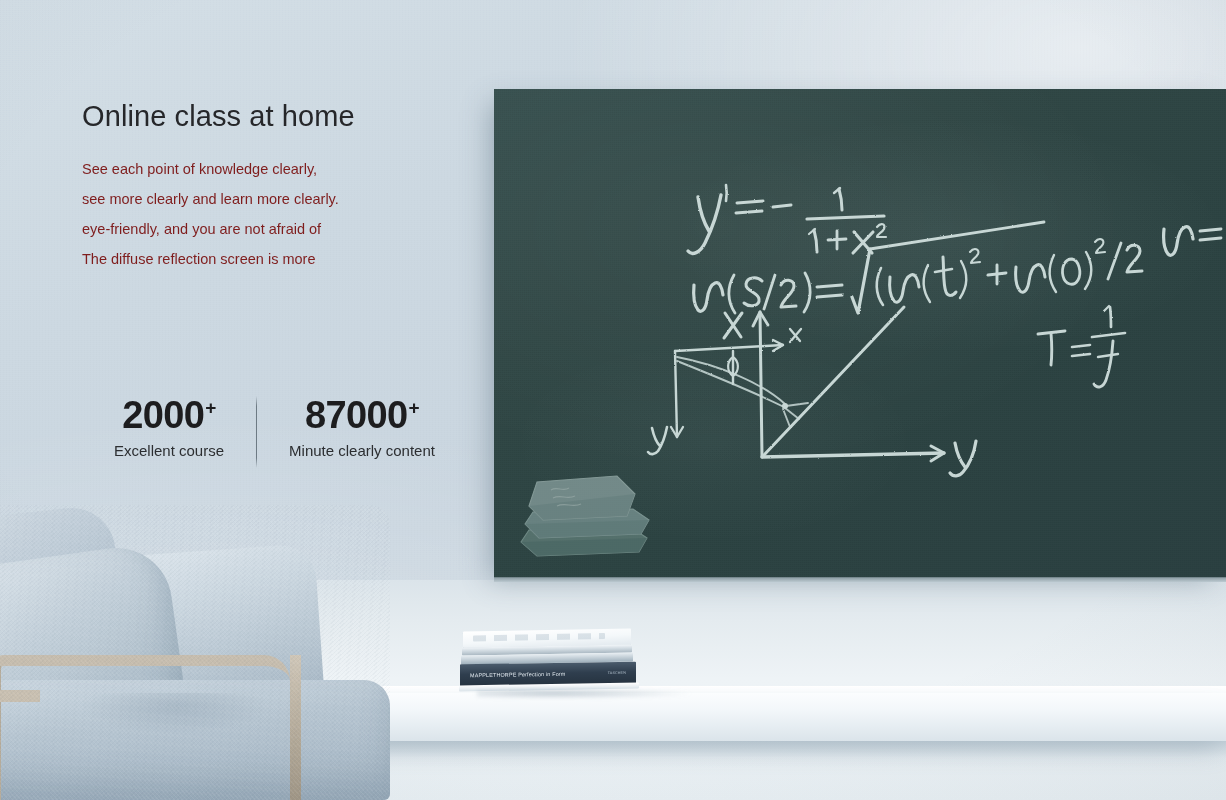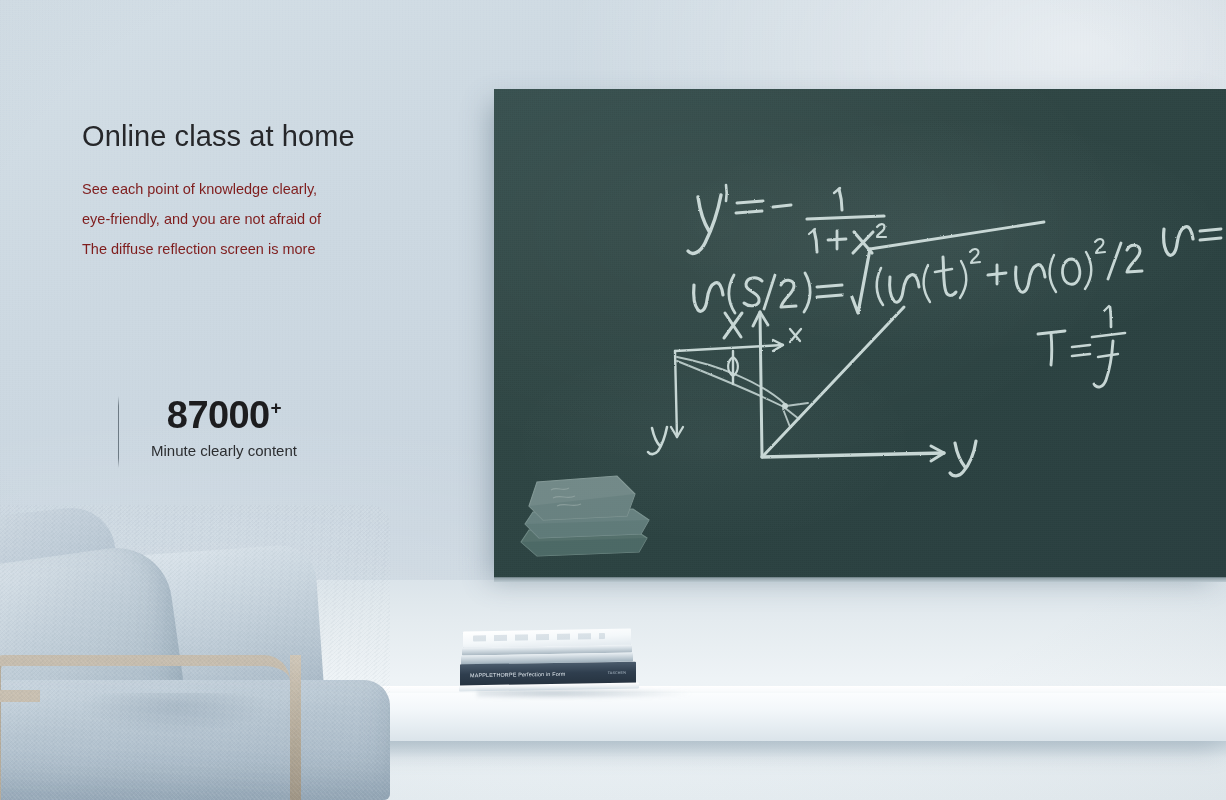--- a/index.html
+++ b/index.html
@@ -189,21 +189,21 @@
     opacity:.85;
   }
 
   .chalk { position:absolute; inset:0; }
   .chalk svg { width:100%; height:100%; display:block; }
 
   
   .board-books { position:absolute; left:13px; top:375px; width:165px; height:105px; }
 
   
-  .copy { position:absolute; left:82px; top:116px; width:420px; }
+  .copy { position:absolute; left:82px; top:96px; width:420px; }
   .headline {
     font-size:29px; line-height:40px; font-weight:400; color:#26272a;
     letter-spacing:.1px;
   }
   .sub {
     margin-top:18px;
     font-size:14.5px; line-height:30px; color:#7f1d1d; font-weight:400;
   }
   .sub div { white-space:nowrap; }
 
@@ -416,26 +416,33 @@
     <div class="chair-arm-near"></div>
     <div class="chair-fabric-noise"></div>
   </div>
 
   <div class="copy">
     <div class="headline">
       <div>Online class at home</div>
     </div>
     <div class="sub">
       <div>See each point of knowledge clearly,</div>
+      <div>see more clearly and learn more clearly.</div>
       <div>eye-friendly, and you are not afraid of</div>
       <div>The diffuse reflection screen is more</div>
     </div>
   </div>
 
   <div class="stats">
+    <div class="stat">
+      <div class="stat-num">
+        <span>2000</span><sup>+</sup>
+      </div>
+      <div class="stat-label">Excellent course</div>
+    </div>
     <div class="stat-divider"></div>
     <div class="stat">
       <div class="stat-num">
         <span>87000</span><sup>+</sup>
       </div>
       <div class="stat-label">Minute clearly content</div>
     </div>
   </div>
 
 </div>

